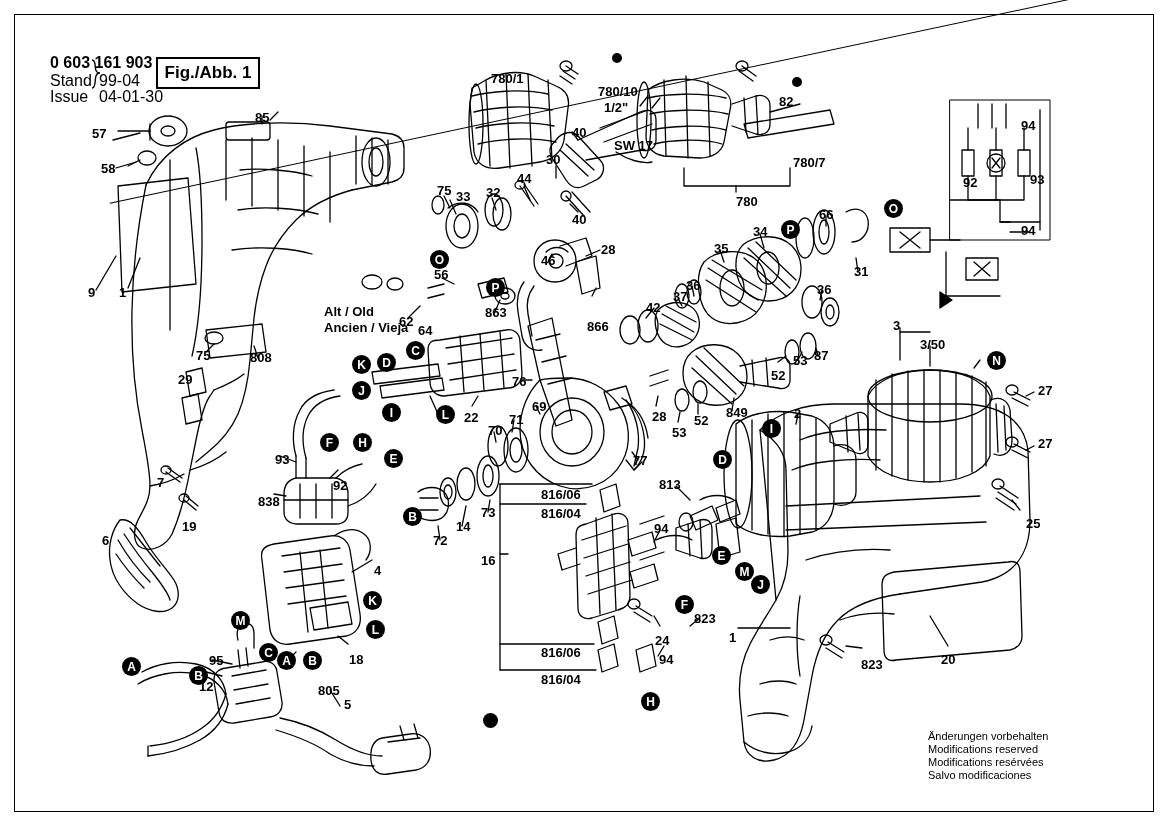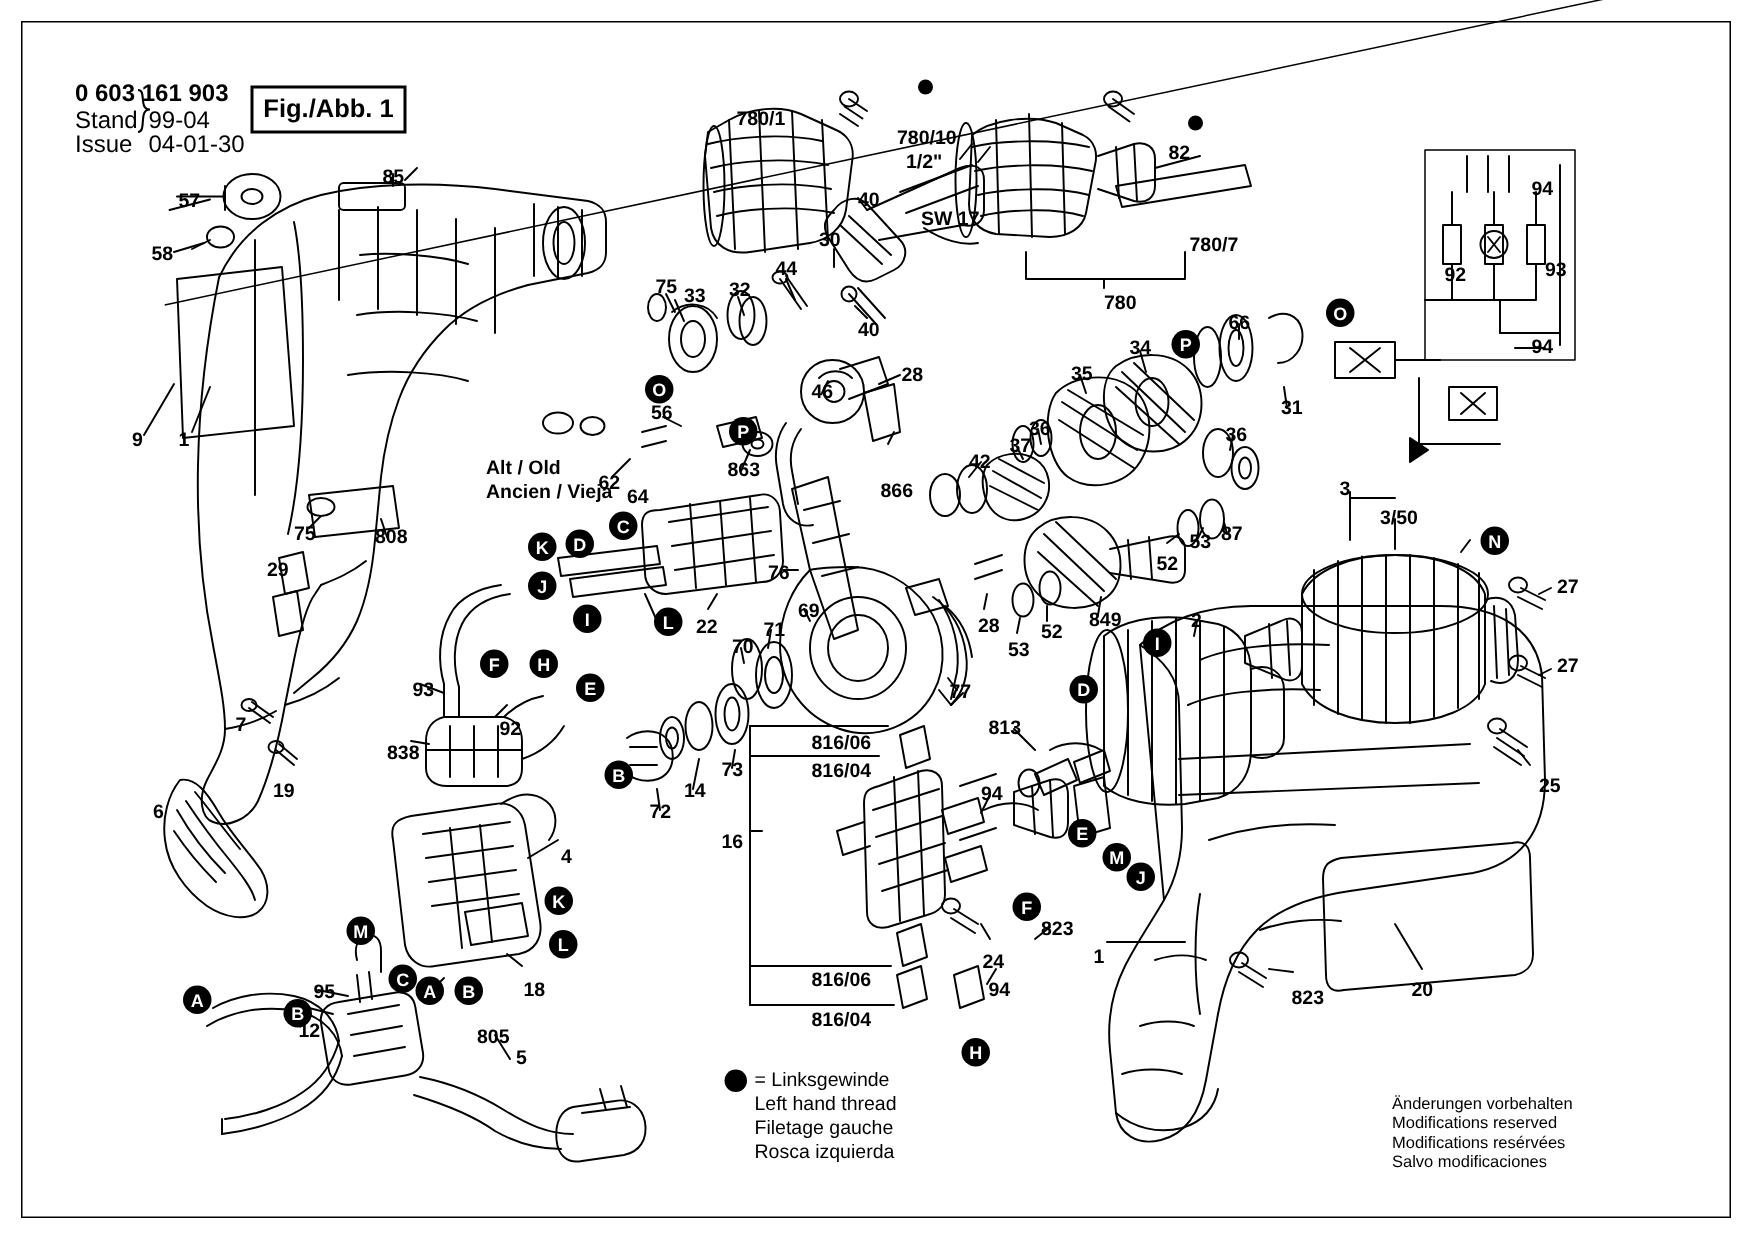--- a/index.html
+++ b/index.html
@@ -24,21 +24,21 @@
   <div id="frame"></div>
 
   <div class="t hdr" style="left:50px;top:42px;font-weight:bold;">0 603 161 903</div>
   <div class="t hdr" style="left:50px;top:60px;">Stand</div>
   <div class="t hdr" style="left:50px;top:76px;">Issue</div>
   <svg width="30" height="34" style="left:88px;top:58px;">
     <path d="M4 2 C10 2 4 15 12 15 C4 15 10 30 4 30" fill="none" stroke="#000" stroke-width="1.4"></path>
   </svg>
   <div class="t hdr strike" style="left:99px;top:60px;">99-04</div>
   <div class="t hdr" style="left:99px;top:76px;">04-01-30</div>
-  <div class="figbox" style="left:167px;top:57px;width:100px;height:28px;">Fig./Abb. 1</div>
+  <div class="figbox" style="left:156px;top:57px;width:100px;height:28px;">Fig./Abb. 1</div>
 
   <svg width="1168" height="826">
     <g fill="none" stroke="#000" stroke-width="1.3" stroke-linejoin="round" stroke-linecap="round">
 
       <path d="M146 185 C140 215 133 260 132 310 C131 360 136 400 142 430 C146 452 150 470 150 486
                C150 500 143 510 138 520 C132 532 134 545 142 548 C152 552 166 546 172 534
                C180 516 186 492 190 470 L196 440 C200 420 204 404 210 396 L214 390"></path>
       <path d="M146 185 C160 155 186 137 214 130 C246 122 290 121 330 126 L392 134
                C400 136 404 140 404 148 L404 168 C404 176 400 180 392 182 L352 190"></path>
       <path d="M352 190 C330 196 310 206 296 220 C282 234 272 250 266 266
@@ -414,21 +414,21 @@
       <path d="M206 672 L222 676"></path>
       <path d="M330 690 L340 706"></path>
       <path d="M280 456 L296 462"></path>
       <path d="M338 470 L330 478"></path>
       <path d="M274 494 L286 496"></path>
       <path d="M372 560 L352 572"></path>
     </g>
   </svg>
 
   <div id="callouts">
-      <div class="t num" style="left: 119px; top: 126px; text-align: right;">57</div>
+      <div class="t num" style="left: 92px; top: 126px; text-align: right;">57</div>
       <div class="t num" style="left: 101px; top: 161px;">58</div>
       <div class="t num" style="left: 255px; top: 110px;">85</div>
       <div class="t num" style="left: 88px; top: 285px;">9</div>
       <div class="t num" style="left: 119px; top: 285px;">1</div>
       <div class="t num" style="left: 196px; top: 348px;">75</div>
       <div class="t num" style="left: 250px; top: 350px;">808</div>
       <div class="t num" style="left: 178px; top: 372px;">29</div>
       <div class="t num" style="left: 157px; top: 475px;">7</div>
       <div class="t num" style="left: 182px; top: 519px;">19</div>
       <div class="t num" style="left: 102px; top: 533px;">6</div>
@@ -541,26 +541,20 @@
       <div class="bul" style="left: 675px; top: 595px; width: 19px; height: 19px;">F</div>
       <div class="bul" style="left: 641px; top: 692px; width: 19px; height: 19px;">H</div>
     </div>
 
   <div class="t num" style="left:324px;top:304px;">Alt / Old</div>
   <div class="t num" style="left:324px;top:320px;">Ancien / Vieja</div>
   <div class="t num" style="left:614px;top:138px;">SW 17</div>
   <div class="t num" style="left:604px;top:100px;">1/2"</div>
 
   <div class="bul" style="left:483px;top:713px;width:15px;height:15px;"></div>
-  <div class="legend" style="left:503px;top:712px;">
-    <div>= Linksgewinde</div>
-    <div>Left hand thread</div>
-    <div>Filetage gauche</div>
-    <div>Rosca izquierda</div>
-  </div>
 
   <div class="foot" style="left:928px;top:730px;">
     <div>Änderungen vorbehalten</div>
     <div>Modifications reserved</div>
     <div>Modifications resérvées</div>
     <div>Salvo modificaciones</div>
   </div>
 </div>
 
 </body></html>

